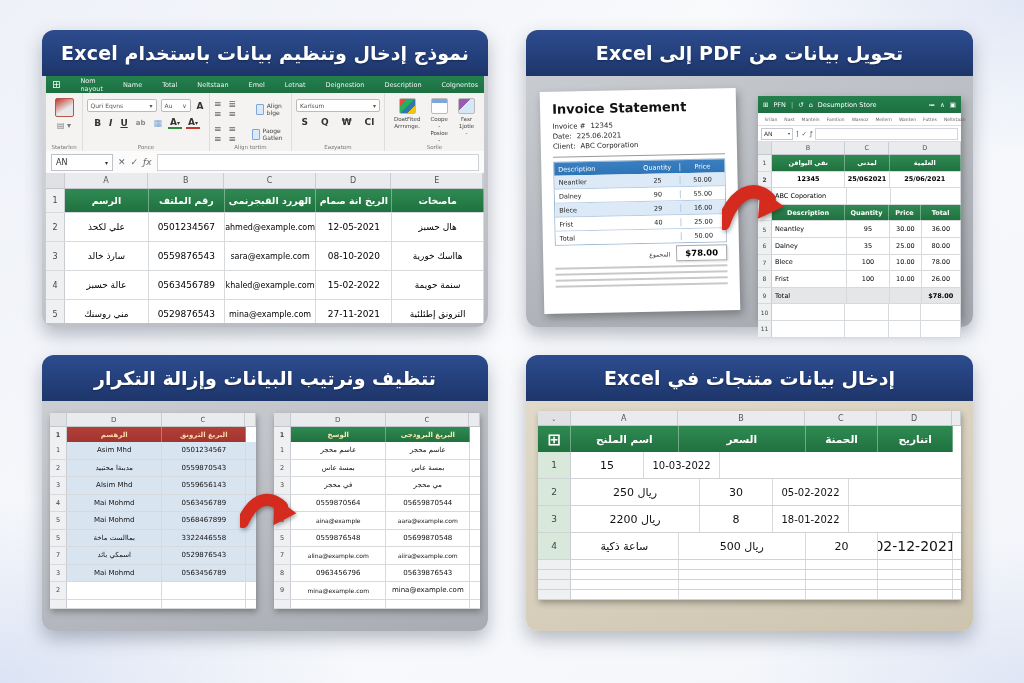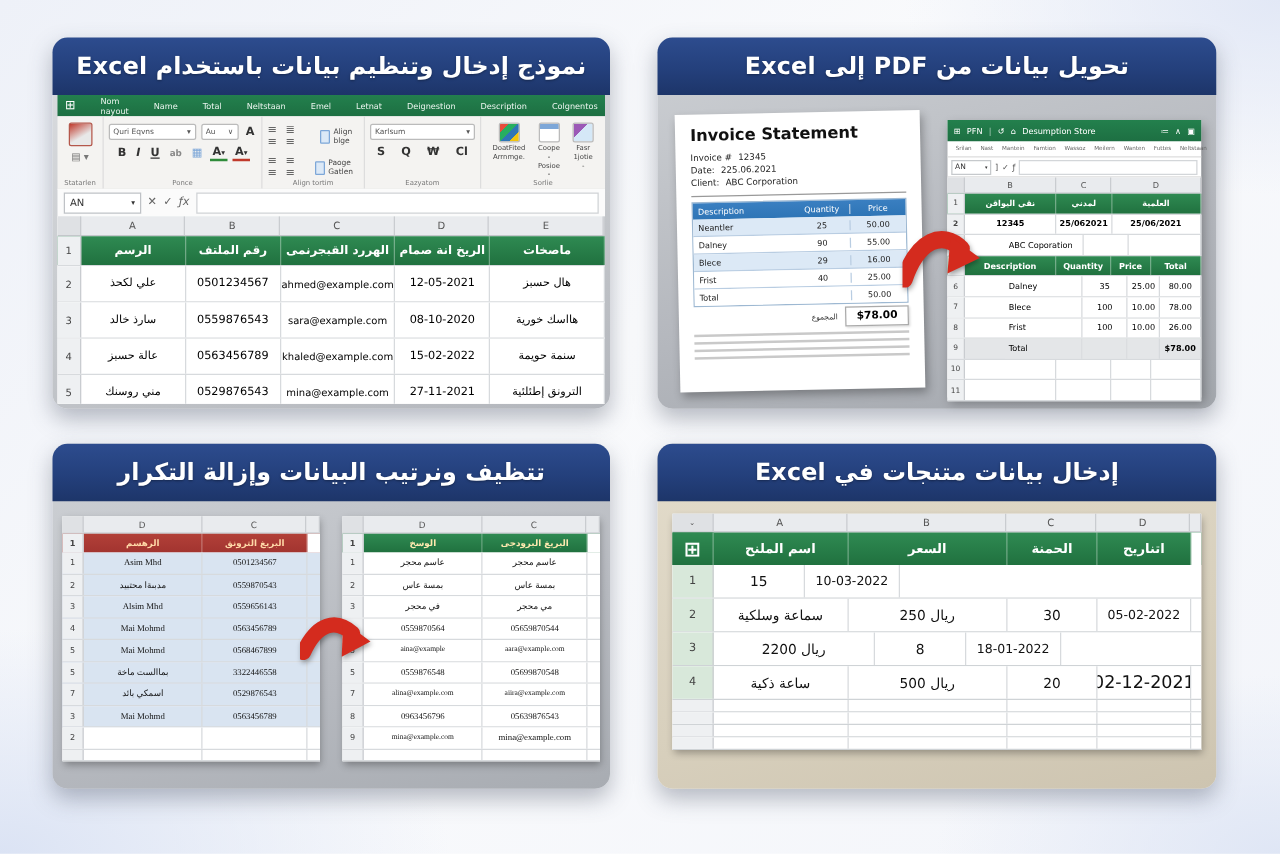--- a/index.html
+++ b/index.html
@@ -93,38 +93,38 @@
   .xl2fbar{height:15px;border-bottom:1px solid #ddd;display:flex;align-items:center;gap:3px;padding:0 3px;}
   .xl2name{width:26px;height:10px;border:1px solid #c6c9cc;font-size:6px;display:flex;align-items:center;
     justify-content:space-between;padding:0 2px;color:#333;}
   .xl2fx{font-size:6.5px;color:#555;}
   .xl2input{flex:1;height:10px;border:1px solid #d3d6d9;}
   .xl2 .colletters{height:12px;font-size:6.5px;}
   .xl2 .rown{width:13px;font-size:6px;}
   .x2-b{width:74px;}.x2-c{width:44px;}.x2-d{width:32px;}.x2-e{width:40px;}.x2-de{width:72px;}
   .x2row{height:15.6px;font-size:6.5px;}
   .x2row .cell{justify-content:center;}
-  .x2row .cell.lft{justify-content:flex-start;padding-left:3px;margin-left:32px;}
+  .x2row .cell.lft{justify-content:flex-start;padding-left:3px;}
   .x2row.ghead{font-size:6.5px;}
   .totrow{background:#e4e6e8;}
   
   .arrow{position:absolute;z-index:5;filter:drop-shadow(1px 2px 2px rgba(0,0,0,.35));}
   
   #p3{left:42px;top:355px;width:446px;height:276px;background:linear-gradient(165deg,#cfd2d6 0%,#b7bac0 60%,#a8acb2 100%);}
   .t3{position:absolute;top:58px;width:206px;background:#fdfdfd;box-shadow:1px 3px 6px rgba(0,0,0,.3);}
   .t3 .colletters{height:13px;font-size:7px;}
   .t3 .rown{width:16px;font-size:6.5px;}
   .w3-d{width:96px;}.w3-c{width:84px;}.w3-s{width:10px;border-right:none;}
   .t3hd{display:flex;height:15px;font-size:7px;font-weight:bold;color:#ffd9a8;}
   .t3hd.red{background:linear-gradient(180deg,#b24038,#a23430);}
   .t3hd.grn{background:linear-gradient(180deg,#2f8a52,#20713f);color:#ffe9b0;}
   .t3hd .cell{justify-content:center;border-right:1px solid rgba(255,255,255,.3);}
   .t3row{display:flex;height:16.5px;font-size:7px;border-bottom:1px solid #d7dadd;background:#fff;color:#111;}
   .t3row.blue{background:#d9e4f1;}
-  .t3row .cell{justify-content:center;font-family:Liberation Serif, serif;}
+  .t3row .cell{justify-content:center;}
   
   #p4{left:526px;top:355px;width:447px;height:276px;background:linear-gradient(165deg,#e3dccb 0%,#d8d0bd 60%,#cdc4b0 100%);}
   #p4 .phead{border-radius:12px 12px 0 0;}
   .t4{position:absolute;left:12px;top:56px;width:423px;background:#fff;box-shadow:1px 3px 6px rgba(0,0,0,.3);}
   .t4 .colletters{height:14px;font-size:8px;}
   .w4-n{width:32px;}.w4-a{width:108px;}.w4-b{width:128px;}.w4-c{width:72px;}.w4-d{width:75px;}.w4-s{width:8px;border-right:none;}
   .t4hd{display:flex;height:26px;}
   .t4hd .cell{justify-content:center;font-size:10.5px;}
   .t4hd .rown{background:linear-gradient(180deg,#2f8a52,#20713f);color:#fff;border-right:1px solid rgba(255,255,255,.35);}
   .t4row{display:flex;height:26px;font-size:11px;border-bottom:1px solid #cfd3d6;background:#fff;color:#111;}
@@ -428,20 +428,27 @@
         <div class="cell x2-de"></div>
       </div>
       <div class="grow x2row ghead">
         <div class="rown" style="background:#eef0f2;color:#444;font-weight:normal">4</div>
         <div class="cell x2-b">Description</div>
         <div class="cell x2-c">Quantity</div>
         <div class="cell x2-d">Price</div>
         <div class="cell x2-e">Total</div>
       </div>
       <div class="grow x2row">
+        <div class="rown">5</div>
+        <div class="cell x2-b lft">Neantley</div>
+        <div class="cell x2-c">95</div>
+        <div class="cell x2-d">30.00</div>
+        <div class="cell x2-e">36.00</div>
+      </div>
+      <div class="grow x2row">
         <div class="rown">6</div>
         <div class="cell x2-b lft">Dalney</div>
         <div class="cell x2-c">35</div>
         <div class="cell x2-d">25.00</div>
         <div class="cell x2-e">80.00</div>
       </div>
       <div class="grow x2row">
         <div class="rown">7</div>
         <div class="cell x2-b lft">Blece</div>
         <div class="cell x2-c">100</div>
@@ -662,21 +669,20 @@
         <div class="w4-s" style="background:#fff"></div>
       </div>
       <div class="t4row">
         <div class="rown w4-n">1</div>
         <div class="cell w4-c">15</div>
         <div class="cell w4-d" style="font-size:10px">10-03-2022</div>
         <div class="w4-s"></div>
       </div>
       <div class="t4row">
         <div class="rown w4-n">2</div>
-        <div class="cell w4-a rtl">سماعة وسلكية</div>
         <div class="cell w4-b">250 ريال</div>
         <div class="cell w4-c">30</div>
         <div class="cell w4-d" style="font-size:10px">05-02-2022</div>
         <div class="w4-s"></div>
       </div>
       <div class="t4row">
         <div class="rown w4-n">3</div>
         <div class="cell w4-b">2200 ريال</div>
         <div class="cell w4-c">8</div>
         <div class="cell w4-d" style="font-size:10px">18-01-2022</div>

